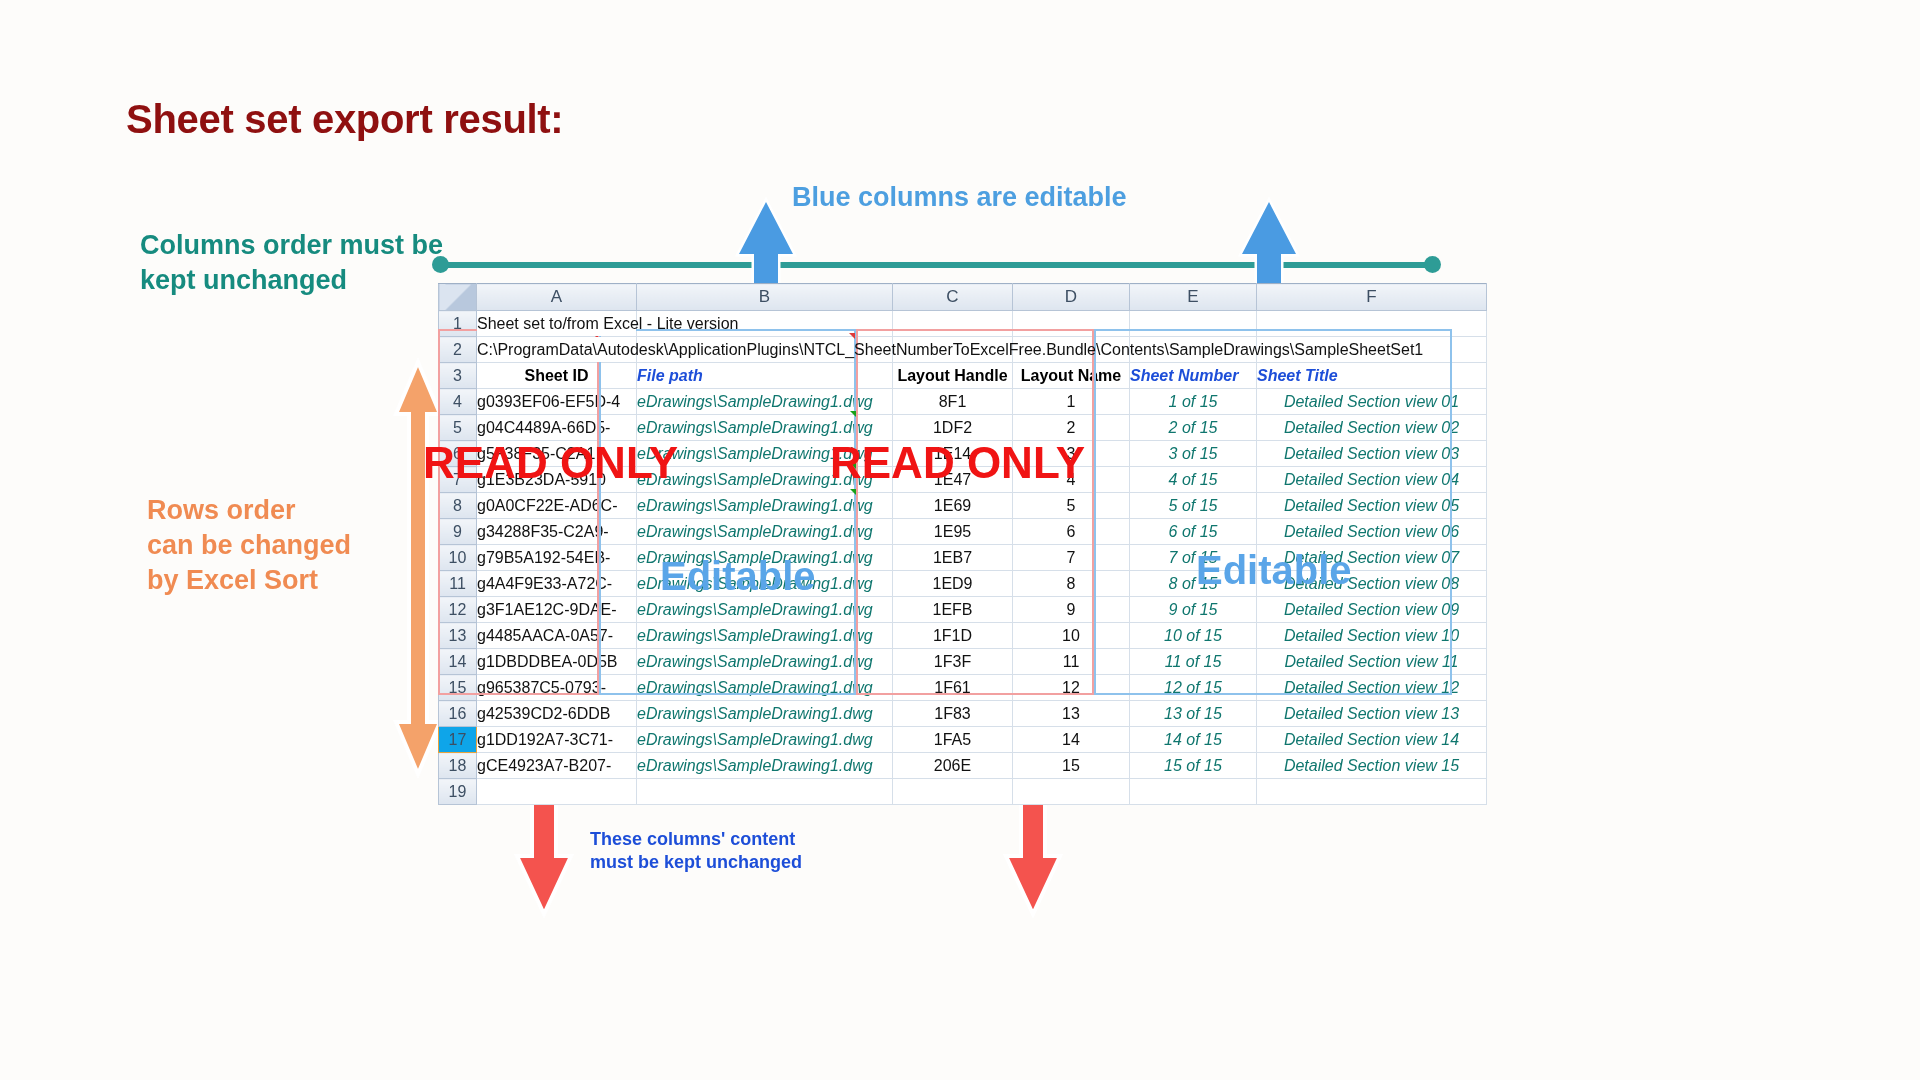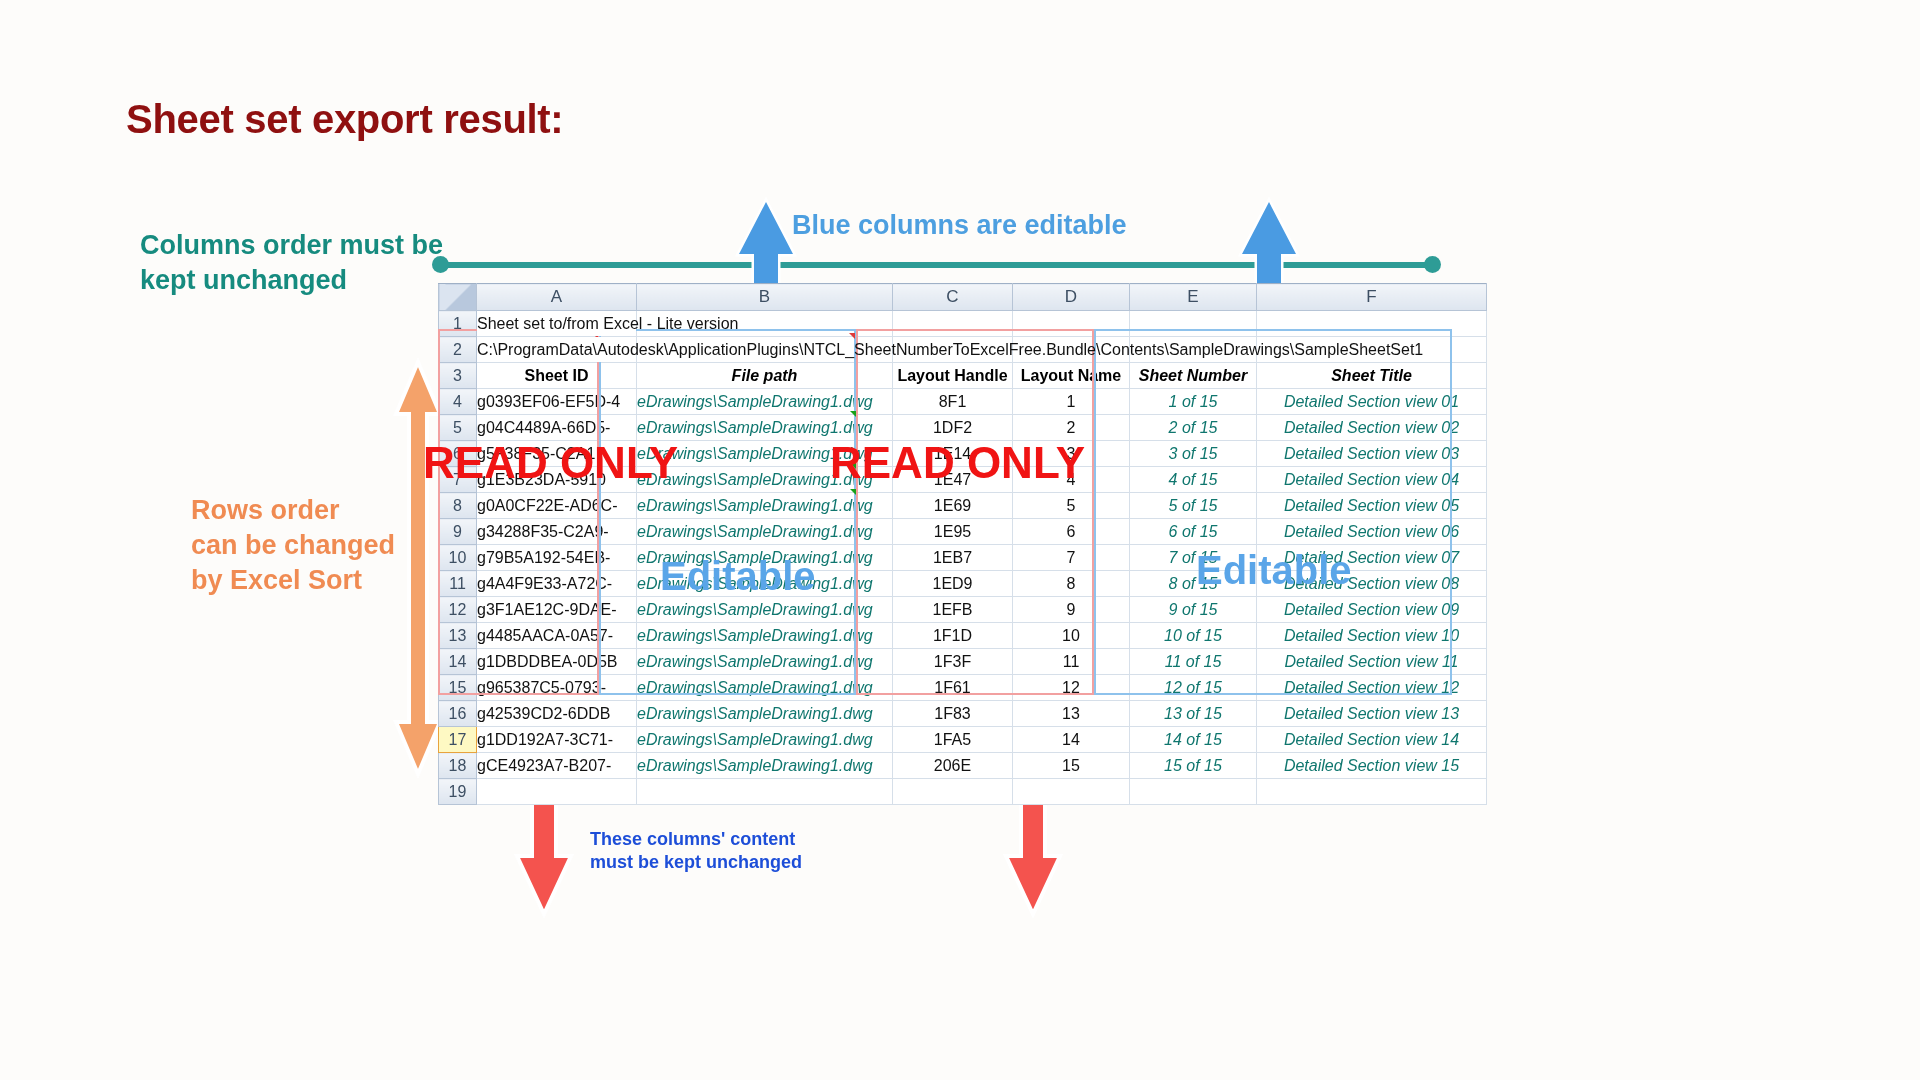--- a/index.html
+++ b/index.html
@@ -16,22 +16,22 @@
   
   #page-title {
     position:absolute; left:126px; top:97px;
     font-size:40px; font-weight:bold; color:#8f1010;
     letter-spacing:-0.3px; white-space:nowrap;
   }
 
   
   .anno { position:absolute; font-weight:bold; white-space:pre; line-height:1.30; }
   #anno-columns-order { left:140px; top:228px; font-size:27px; color:#168b7f; }
-  #anno-rows-order    { left:147px; top:493px; font-size:27px; color:#f08b52;margin-left:44px; }
-  #anno-blue-editable { left:792px; top:180px; font-size:27px; color:#4d9fe0;margin-top:28px; }
+  #anno-rows-order    { left:147px; top:493px; font-size:27px; color:#f08b52; }
+  #anno-blue-editable { left:792px; top:180px; font-size:27px; color:#4d9fe0; }
   #anno-bottom-red    { left:590px; top:828px; font-size:18px; color:#1d4ed8; }
 
   
   .overlay-word { position:absolute; font-weight:bold; white-space:nowrap; pointer-events:none; }
   #overlay-readonly-1 { left:423px; top:438px; font-size:44px; color:#f01414; }
   #overlay-readonly-2 { left:830px; top:438px; font-size:44px; color:#f01414; }
   #overlay-editable-1 { left:660px; top:554px; font-size:40px; color:#5aa5e8; }
   #overlay-editable-2 { left:1196px; top:548px; font-size:40px; color:#5aa5e8; }
 
   
@@ -55,38 +55,38 @@
   .corner-cell {
     width:38px;
     background:linear-gradient(135deg,#dbe4f0 50%, #b8c8dd 50%) !important;
   }
   .rowhdr {
     width:38px; height:26px;
     background:linear-gradient(#f2f5f9,#dde5ef);
     border:1px solid #b6c4d6;
     text-align:center; font-size:16px; color:#3d4f63;
   }
-  .rowhdr.hl { background:#fef9c3; border-color:#e8a33d; }
+  .rowhdr.hl { background:#0ea5e9; border-color:#e8a33d; }
   .cell {
     height:26px;
     border:1px solid #d6dfe9;
     font-size:16px; color:#111;
     padding:0 4px;
     white-space:nowrap; overflow:hidden;
     background:#fff;
   }
   .c-a { width:160px; }
   .c-b { width:256px; }
   .c-c { width:120px; }
   .c-d { width:117px; }
   .c-e { width:127px; }
   .c-f { width:230px; }
 
   .hdr-cell { font-weight:bold; text-align:center; color:#000; }
-  .hdr-blue { font-weight:bold; font-style:italic; text-align:center; color:#000000; }
+  .hdr-blue { font-weight:bold; font-style:italic; text-align:left; color:#1d4ed8; }
   .blue-it  { color:#0f766e; font-style:italic; }
   .ctr { text-align:center; }
   .ovfl { overflow:visible; position:relative; z-index:1; }
 
   
   .outline { position:absolute; pointer-events:none; }
   .outline-red  { border:2px solid #f2a0a0; }
   .outline-blue { border:2px solid #8ec2ec; }
   .box-a { left:0px;    top:46px; width:161px; height:366px; }
   .box-b { left:161px;  top:46px; width:257px; height:366px; }

